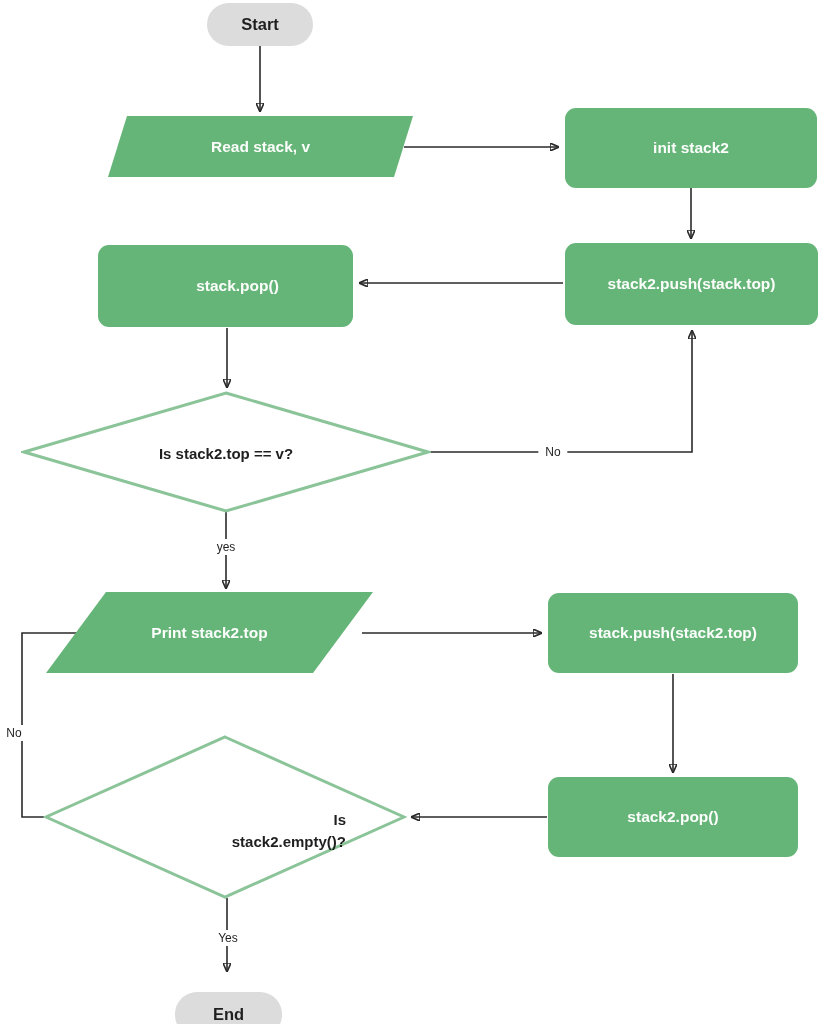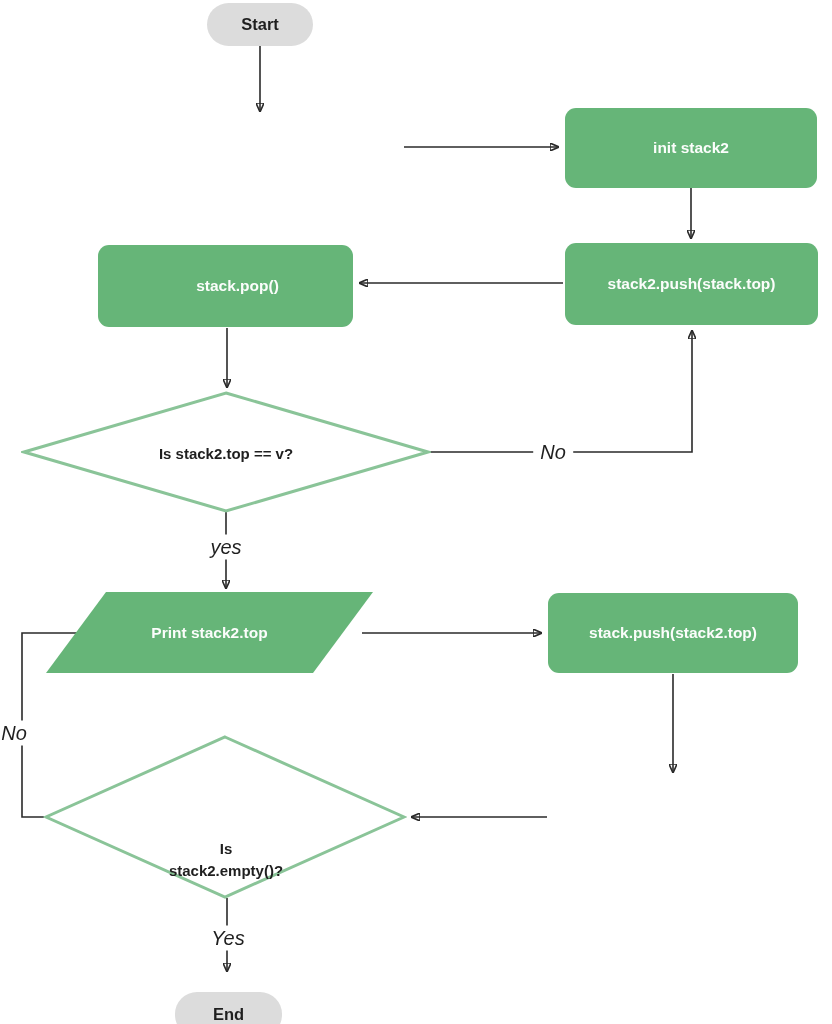--- a/index.html
+++ b/index.html
@@ -42,21 +42,21 @@
     border-radius:22px;font-size:16.5px;
   }
   .diamond{position:absolute;}
   .diamond polygon{fill:var(--bg);stroke:var(--diamond-stroke);stroke-width:3px;stroke-linejoin:miter;}
   .diamond-text{
     position:absolute;color:var(--dark);font-size:15px;
     text-align:center;white-space:pre-line;line-height:1.45;font-weight:bold;
   }
   .edge-label{
     position:absolute;background:var(--bg);color:var(--dark);
-    font-size:20px;padding:1px 7px;transform:translate(-50%,-50%);font-style:italic;
+    font-size:12px;padding:1px 7px;transform:translate(-50%,-50%);
   }
 </style>
 </head>
 <body>
 
 <div class="canvas">
 
   <svg class="edges" viewBox="0 0 832 1024">
     <defs>
       <marker id="arrowhead" markerUnits="userSpaceOnUse" markerWidth="9" markerHeight="8" refX="8" refY="4" orient="auto">
@@ -74,20 +74,23 @@
     <path d="M673,674 L673,772" marker-end="url(#arrowhead)"></path>
     <path d="M547,817 L412,817" marker-end="url(#arrowhead)"></path>
     <path d="M44,817 L22,817 L22,633 L87,633" marker-end="url(#arrowhead)"></path>
     <path d="M227,898 L227,971" marker-end="url(#arrowhead)"></path>
   </svg>
 
   <div class="node pill" style="left:207px;top:3px;width:106px;height:43px;">
     <span>Start</span>
   </div>
 
+  <div class="node para para-read" style="left:108px;top:116px;width:305px;height:61px;">
+    <span>Read stack, v</span>
+  </div>
 
   <div class="node proc" style="left:565px;top:108px;width:252px;height:80px;">
     <span>init stack2</span>
   </div>
 
   <div class="node proc" style="left:565px;top:243px;width:253px;height:82px;align-items:center;">
     <span>stack2.push(stack.top)</span>
   </div>
 
   <div class="node proc" style="left:98px;top:245px;width:255px;height:82px;padding-left:24px;">
@@ -100,25 +103,28 @@
   <div class="diamond-text" style="left:76px;top:443px;width:300px;">Is stack2.top == v?</div>
 
   <div class="node para para-print" style="left:46px;top:592px;width:327px;height:81px;">
     <span>Print stack2.top</span>
   </div>
 
   <div class="node proc" style="left:548px;top:593px;width:250px;height:80px;text-align:center;">
     <span>stack.push(stack2.top)</span>
   </div>
 
+  <div class="node proc" style="left:548px;top:777px;width:250px;height:80px;">
+    <span>stack2.pop()</span>
+  </div>
 
   <svg class="diamond" style="left:43px;top:735px;" width="364" height="164" viewBox="0 0 364 164">
     <polygon points="182,2 361,82 182,162 3,82"></polygon>
   </svg>
-  <div class="diamond-text" style="left:106px;top:838px;width:240px;">Is
+  <div class="diamond-text" style="left:106px;top:809px;width:240px;text-align:right;">Is
 stack2.empty()?</div>
 
   <div class="node pill" style="left:175px;top:992px;width:107px;height:45px;">
     <span>End</span>
   </div>
 
   <div class="edge-label" style="left:553px;top:452px;">No</div>
   <div class="edge-label" style="left:226px;top:547px;">yes</div>
   <div class="edge-label" style="left:14px;top:733px;">No</div>
   <div class="edge-label" style="left:228px;top:938px;">Yes</div>

